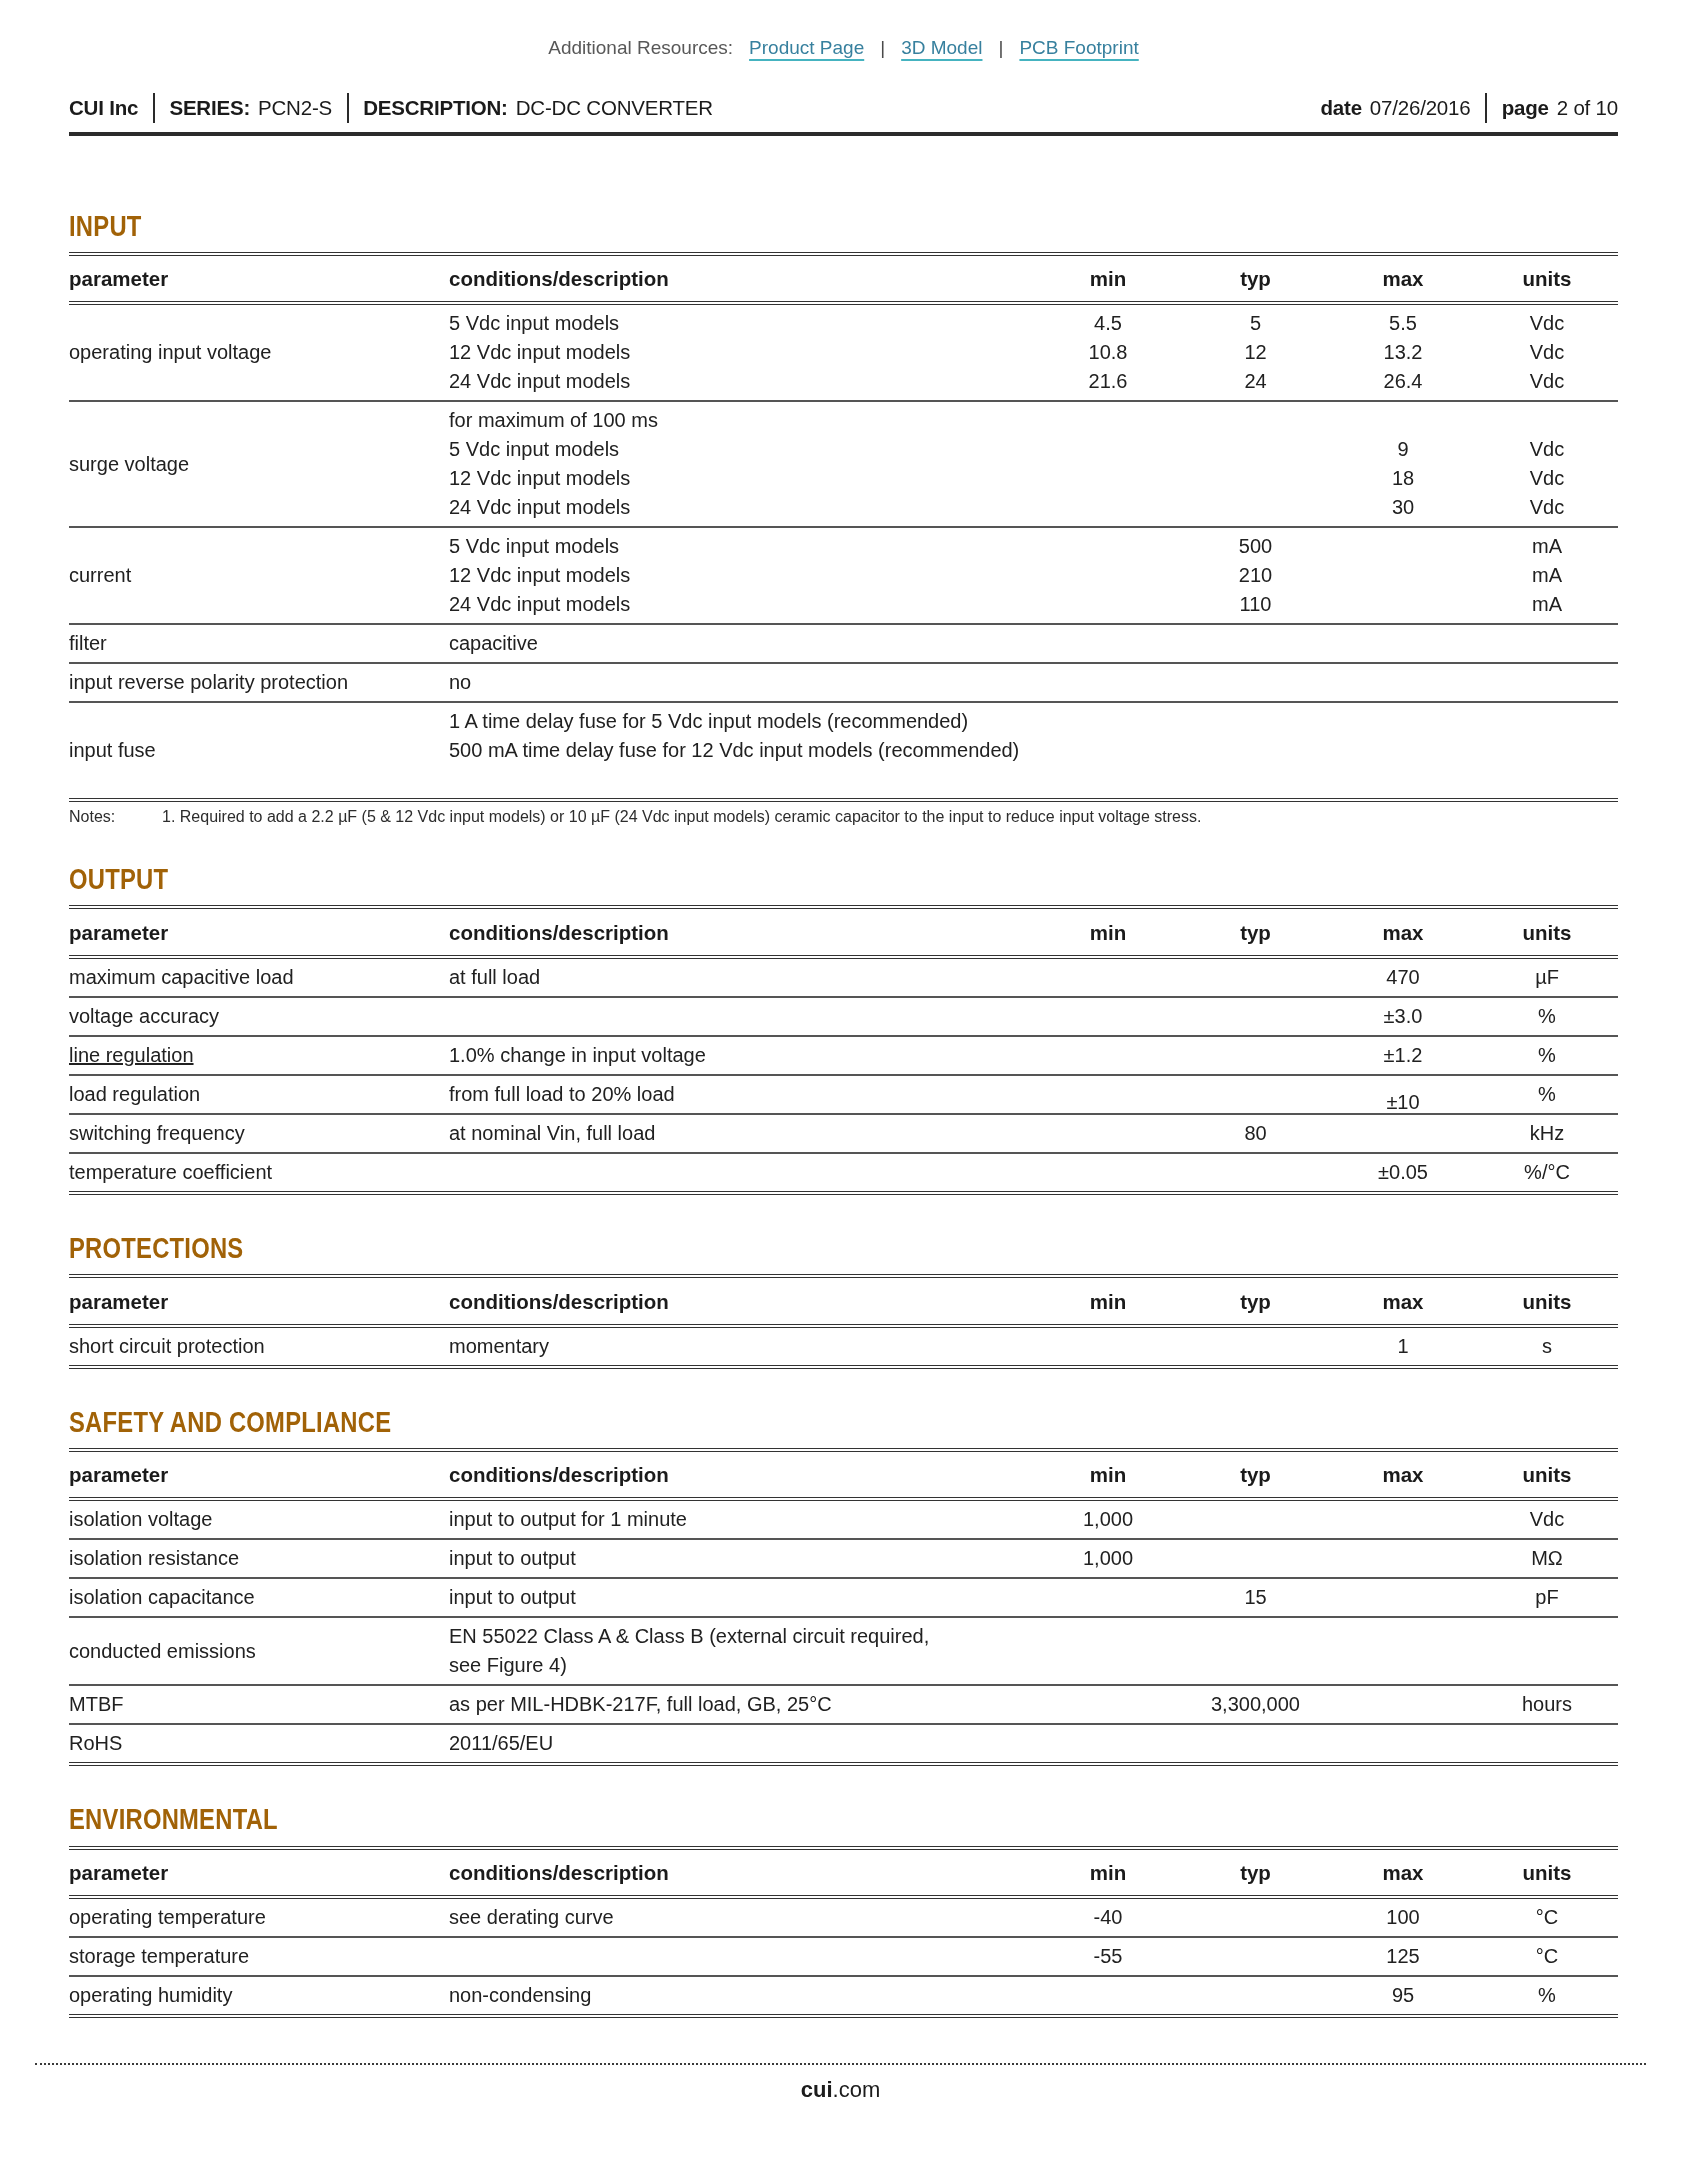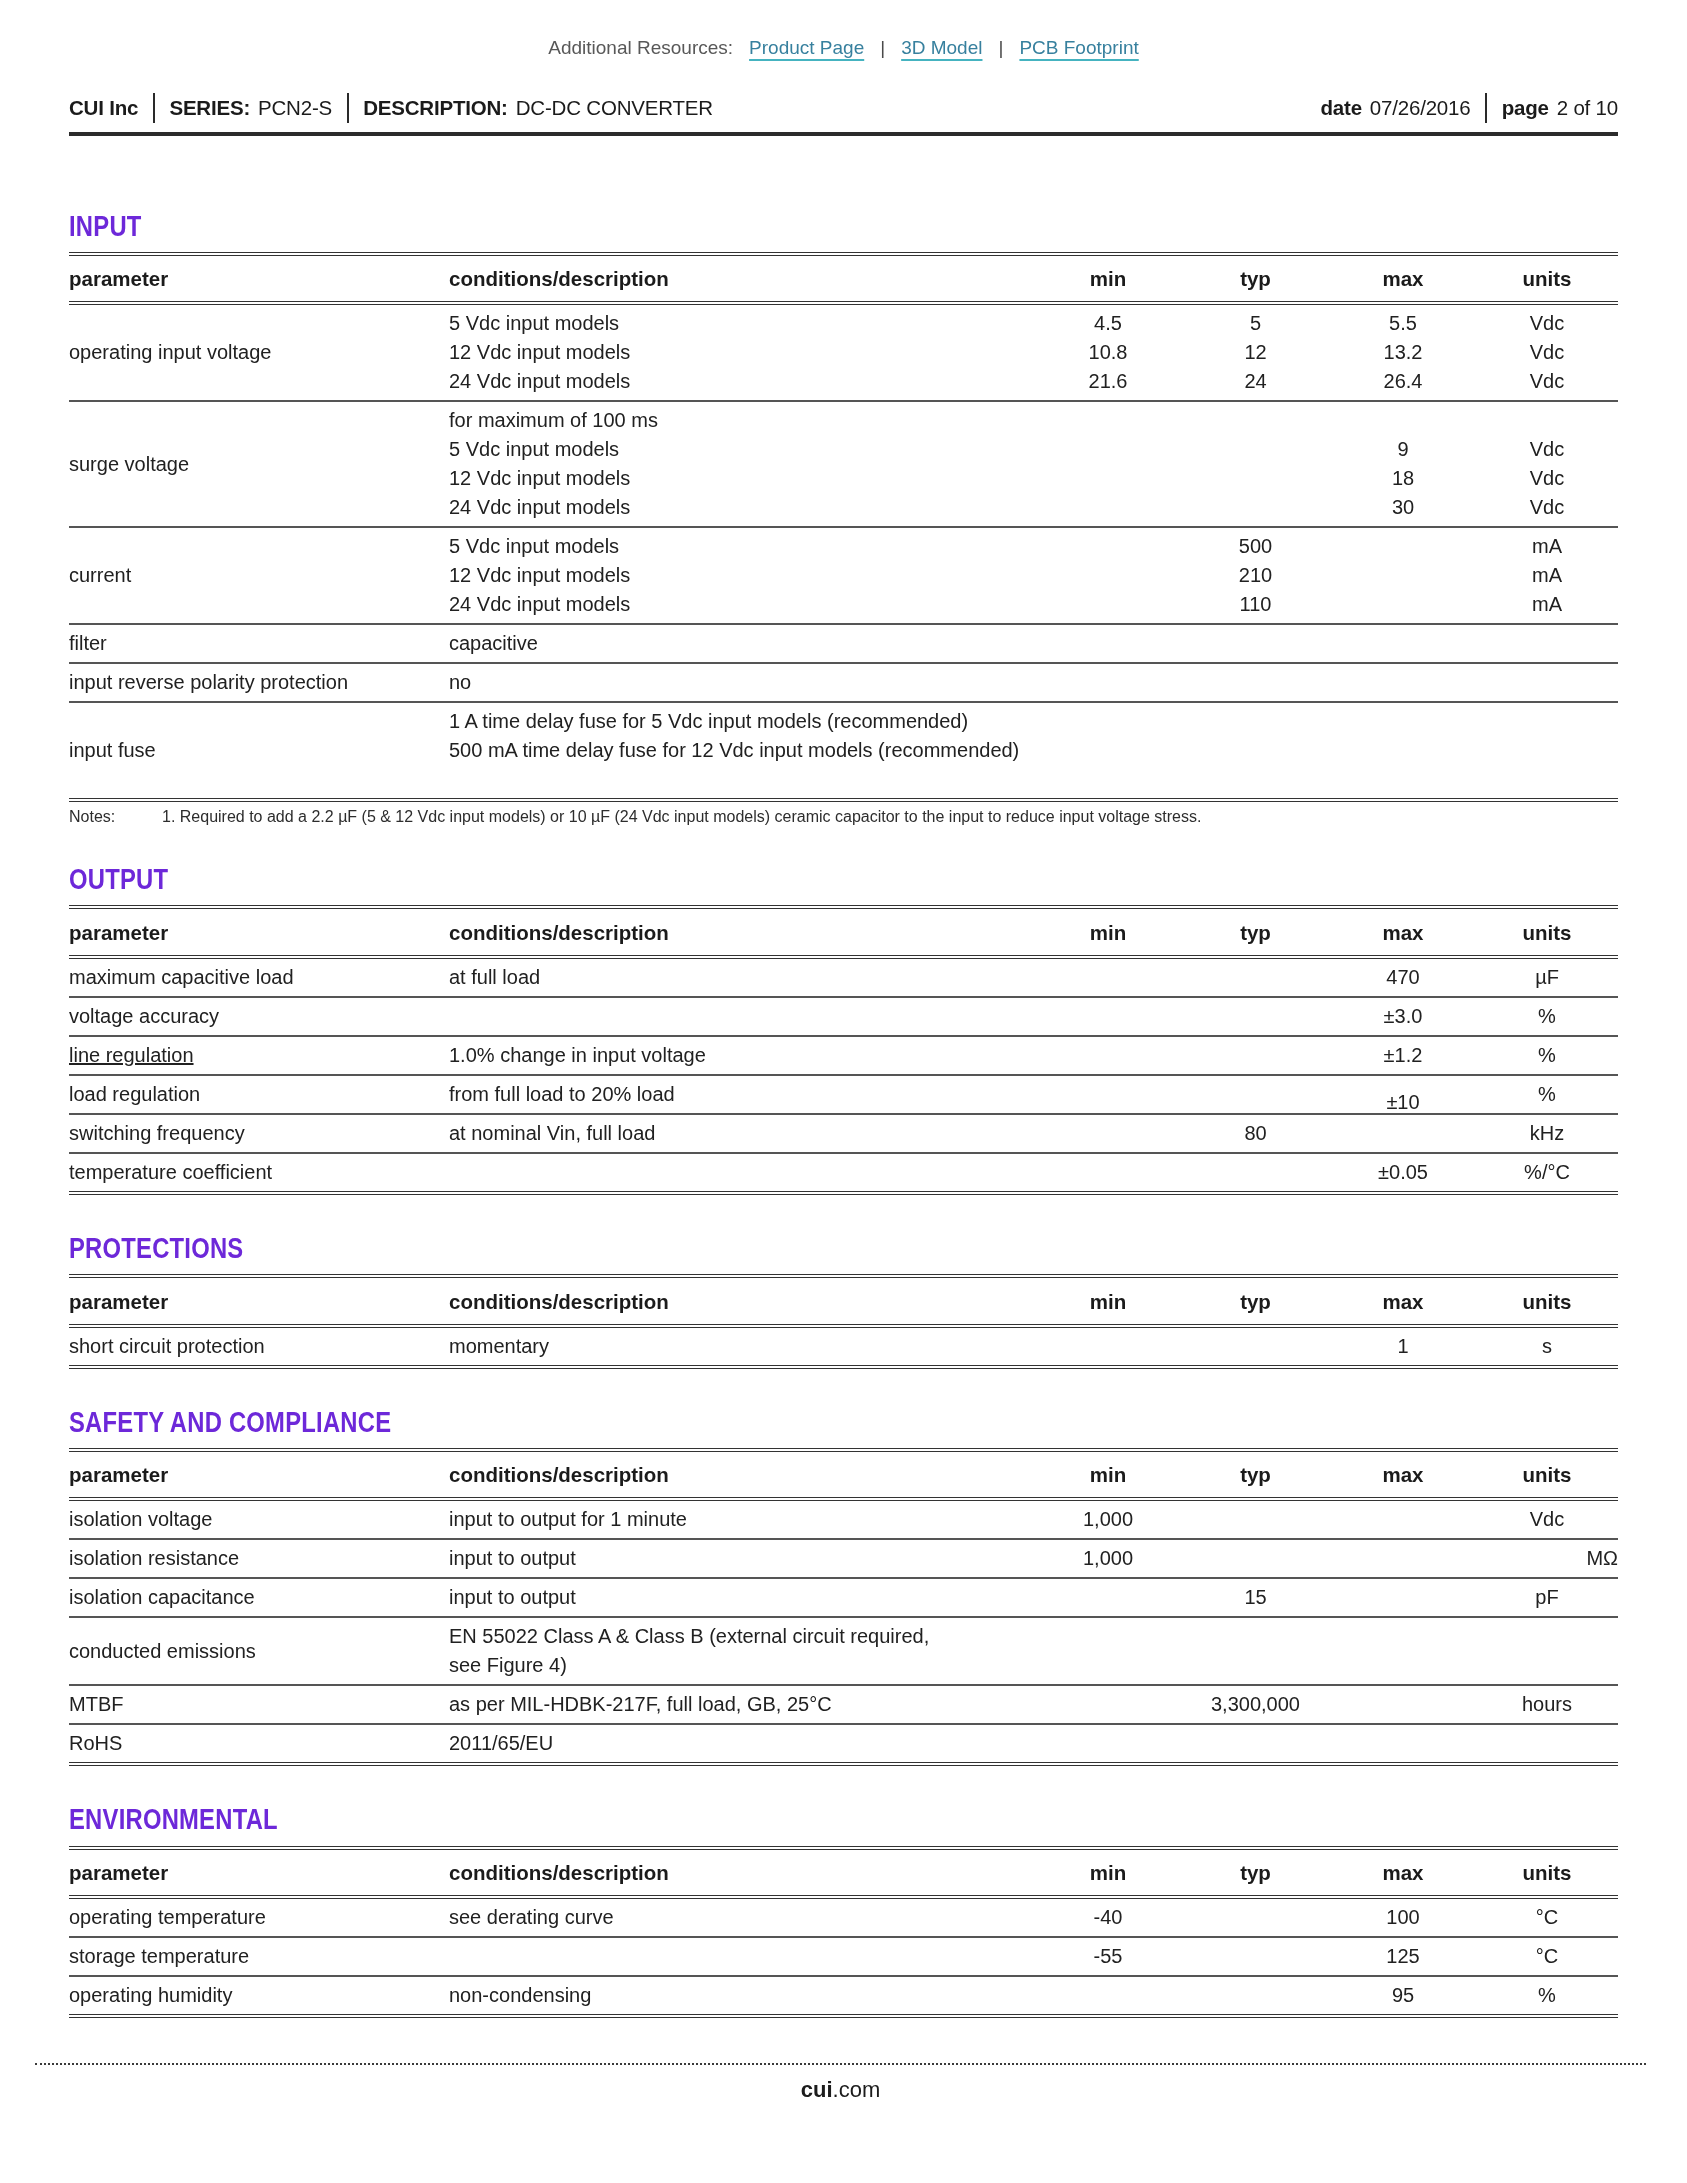--- a/index.html
+++ b/index.html
@@ -28,21 +28,21 @@
   }
   .vbar{width:2px;height:30px;background:#2a2a2a;margin:0 14.6px;flex:none;}
   .b{font-weight:bold;}
   .lbl{font-weight:bold;margin-right:8px;}
   .spacer{flex:1;}
   .head-rule{margin-top:8.6px;border-top:4.6px solid #2b2b2b;height:0;}
 
   
   .section{margin-top:37px;}
   .section:first-child{margin-top:74px;}
-  .section-title{margin:0 0 9.3px 0;font-size:29px;font-weight:bold;color:#6d28d9;}
+  .section-title{margin:0 0 9.3px 0;font-size:29px;font-weight:bold;color:#a16207;}
   .section-title span{display:inline-block;transform:scaleX(0.82);transform-origin:left center;letter-spacing:0.3px;}
 
   .t-head,.t-row{
     display:grid;
     grid-template-columns:380px 586px 146px 149px 146px 142px;
   }
   .t-head{
     border-top:4px double #333;border-bottom:4px double #333;
     font-weight:bold;font-size:20.5px;padding:8.6px 0 8px 0;color:#1b1b1b;
   }
@@ -308,21 +308,21 @@
             <div class="cell c" style="grid-area: 1 / 4;"></div>
             <div class="cell c" style="grid-area: 1 / 5;"></div>
             <div class="cell c" style="grid-area: 1 / 6;">Vdc</div>
           </div>
           <div class="t-row">
             <div class="cell param" style="grid-row: 1 / span 1;">isolation resistance</div>
             <div class="cell cond" style="grid-area: 1 / 2;">input to output</div>
             <div class="cell c" style="grid-area: 1 / 3;">1,000</div>
             <div class="cell c" style="grid-area: 1 / 4;"></div>
             <div class="cell c" style="grid-area: 1 / 5;"></div>
-            <div class="cell c" style="grid-area: 1 / 6; text-align: right;">MΩ</div>
+            <div class="cell c" style="grid-area: 1 / 6;">MΩ</div>
           </div>
           <div class="t-row">
             <div class="cell param" style="grid-row: 1 / span 1;">isolation capacitance</div>
             <div class="cell cond" style="grid-area: 1 / 2;">input to output</div>
             <div class="cell c" style="grid-area: 1 / 3;"></div>
             <div class="cell c" style="grid-area: 1 / 4;">15</div>
             <div class="cell c" style="grid-area: 1 / 5;"></div>
             <div class="cell c" style="grid-area: 1 / 6;">pF</div>
           </div>
           <div class="t-row">

